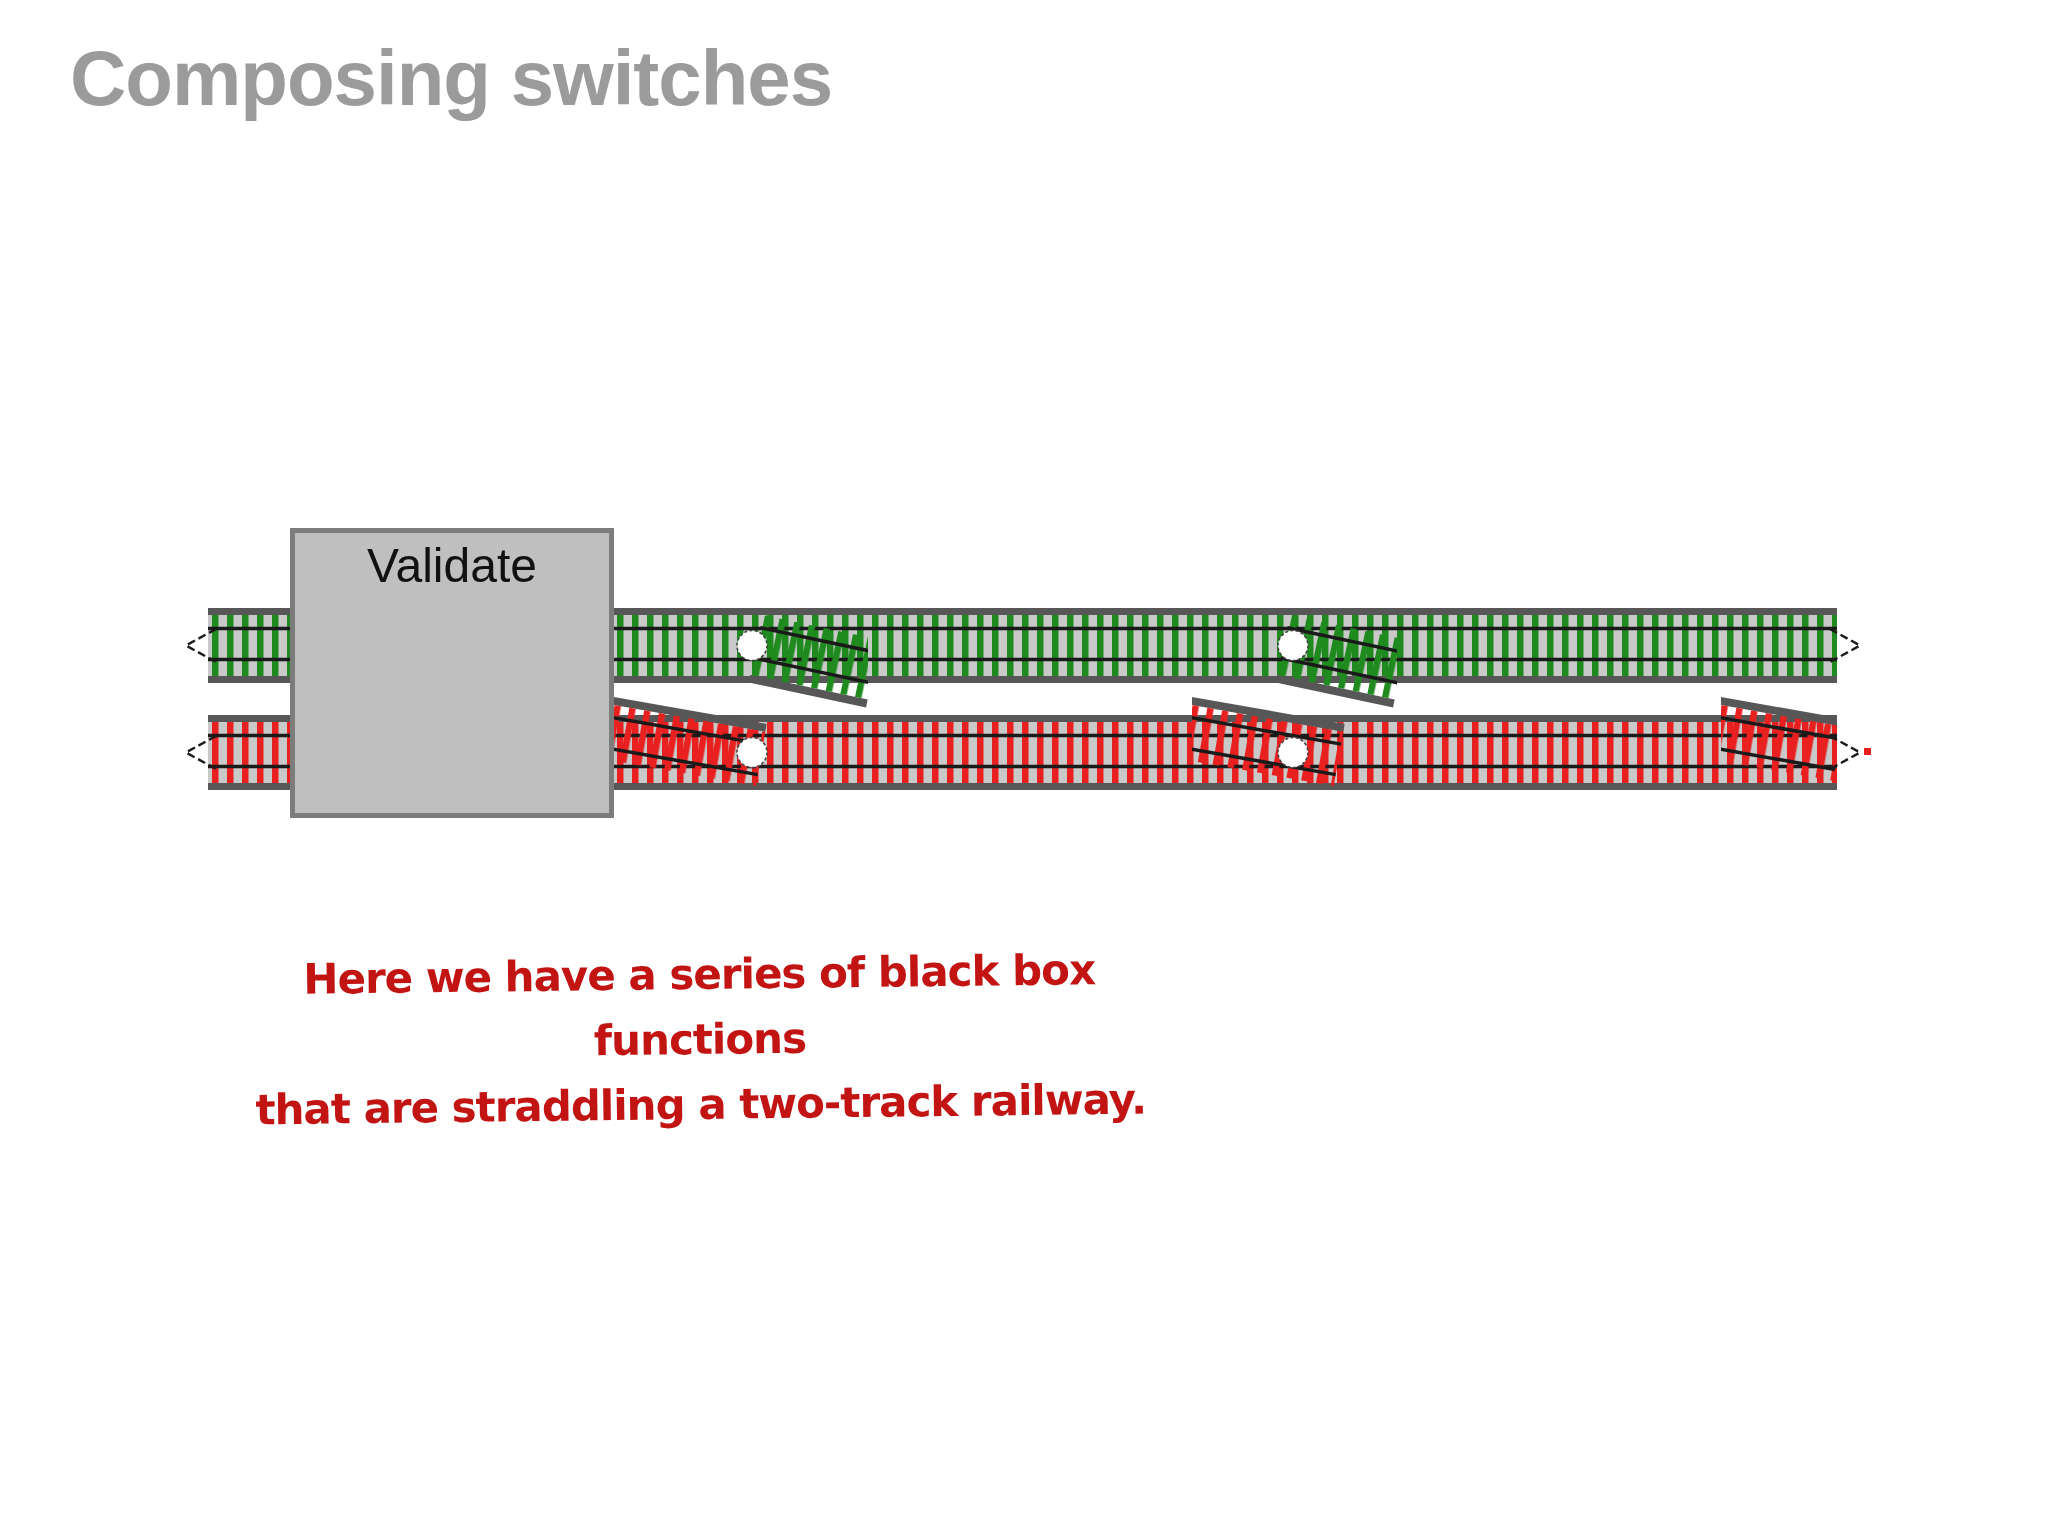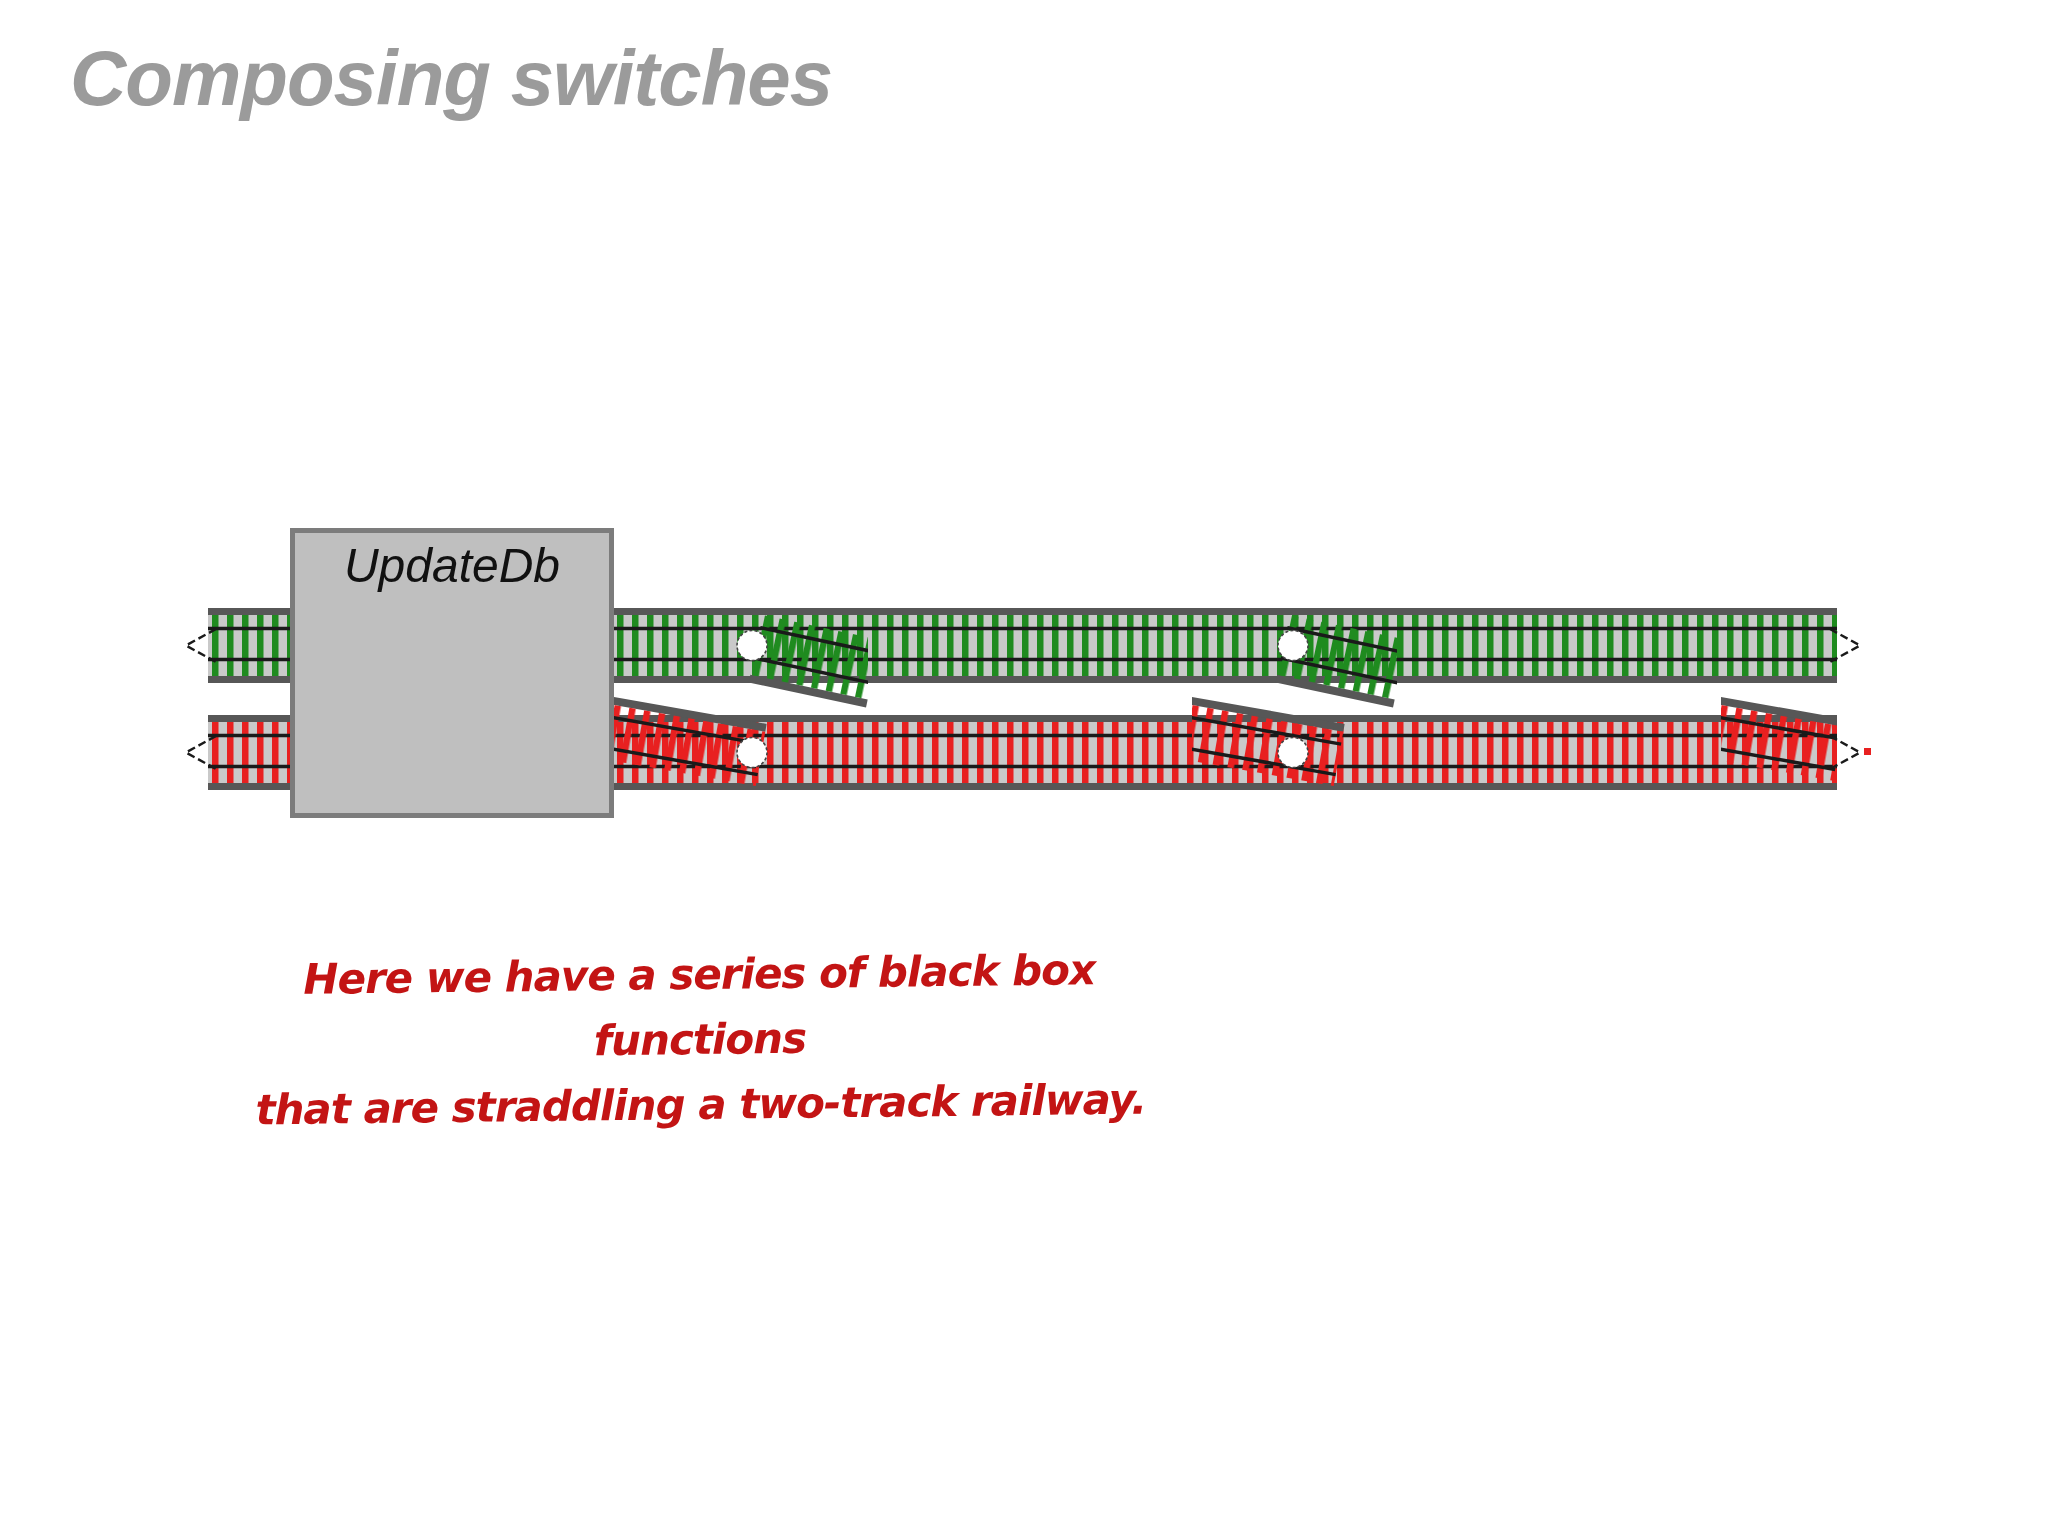--- a/index.html
+++ b/index.html
@@ -1,17 +1,17 @@
 <!DOCTYPE html>
 <html style="--title-gray: #9b9b9b; --box-fill: #bfbfbf; --box-border: #7c7c7c; --box-label: #111111; --track-bed: #c9c9c9; --track-edge: #575757; --tie-green: #1f8b1f; --tie-red: #e82020; --rail: #1a1a1a; --dot-fill: #ffffff; --dot-stroke: #444444; --caption-red: #c31414; --background: #ffffff;"><head>
 <meta charset="utf-8">
 <style>
   html,body{margin:0;padding:0;background:#fff;}
   #slide{position:relative;width:2048px;height:1536px;background:#fff;overflow:hidden;
-         font-family:"Liberation Sans",sans-serif;font-style:italic;}
+         font-family:"Liberation Sans",sans-serif;}
   #title{position:absolute;left:70px;top:36px;margin:0;font-size:78px;font-weight:bold;
          letter-spacing:-1px;color:var(--title-gray,#9b9b9b);z-index:3;line-height:1.1;}
   #rail{position:absolute;left:0;top:0;z-index:1;}
   .fnbox{position:absolute;top:528px;width:324px;height:290px;box-sizing:border-box;
          background:var(--box-fill,#bfbfbf);border:5px solid var(--box-border,#7c7c7c);
          display:flex;justify-content:center;align-items:flex-start;padding-top:4px;z-index:2;}
   .fnbox .lbl{font-size:48px;color:var(--box-label,#111);line-height:1.2;}
   .b0{left:290px}.b1{left:868px}.b2{left:1397px}
   .caption{position:absolute;left:200px;top:942px;width:1000px;text-align:center;z-index:2;
            font-family:"DejaVu Sans",sans-serif;font-weight:bold;font-size:42px;line-height:65px;
@@ -125,21 +125,21 @@
 
     <polyline class="arrow" points="216,629 186,645.5 216,662"></polyline>
     <polyline class="arrow" points="216,736 186,752.5 216,769"></polyline>
     <polyline class="arrow" points="1830,629 1860,645.5 1830,662"></polyline>
     <polyline class="arrow" points="1830,736 1860,752.5 1830,769"></polyline>
 
     <rect x="1864" y="748" width="7" height="7" class="tieR"></rect>
   </svg>
 
   <div class="fnbox b0">
-    <span class="lbl">UpdateDb</span>
+    <span class="lbl">Validate</span>
   </div>
 
   <div class="caption">
     <div>Here we have a series of black box functions</div>
     <div>that are straddling a two-track railway.</div>
   </div>
 
 </div>
 
 </body></html>

